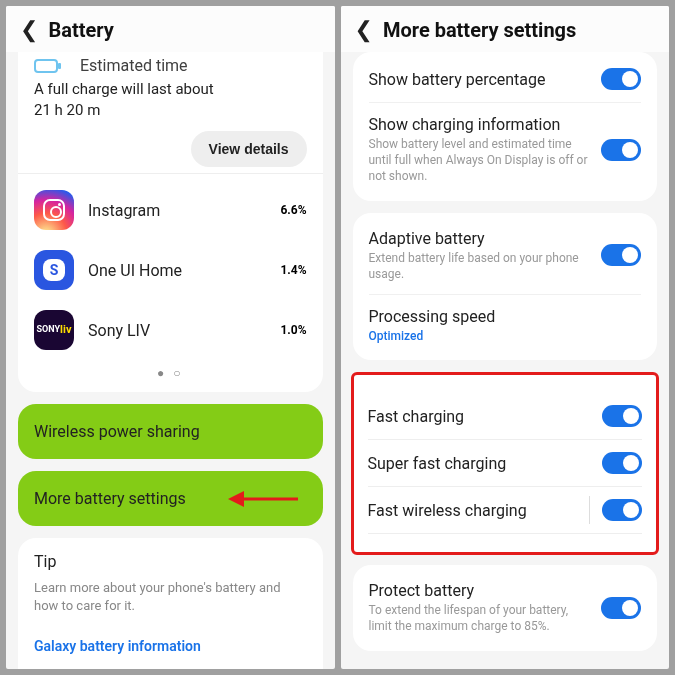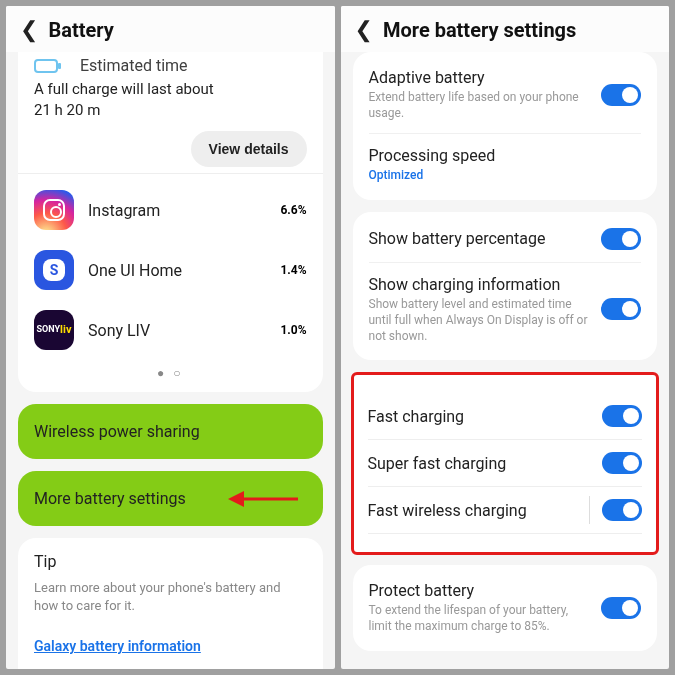--- a/index.html
+++ b/index.html
@@ -122,21 +122,21 @@
     padding: 18px 16px;
     font-size:16px;
     color:#222;
     margin-bottom:12px;
     cursor:pointer;
     position:relative;
   }
   .tip-section { background:#fff; border-radius:18px 18px 0 0; padding:14px 16px; }
   .tip-title { font-size:16px; font-weight:400; color:#222; margin-bottom:8px; }
   .tip-text { font-size:13px; color:#888; line-height:1.4; margin-bottom:21px; }
-  .tip-link { font-size:14px; color:#1a73e8; text-decoration:underline; font-weight:600; cursor:pointer; }
+  .tip-link { font-size:14px; color:#1a73e8; font-weight:600; cursor:pointer; }
   .arrow {
     position:absolute;
     left: 210px;
     top: 50%;
     transform: translateY(-50%);
   }
   
   .setting-row {
     display:flex; align-items:center;
     padding: 12px 0;
@@ -238,49 +238,49 @@
 <div class="screen">
   <div class="header">
     <span class="back-icon">❮</span>
     <span class="header-title">More battery settings</span>
   </div>
   <div class="content">
 
     <div class="section-plain">
       <div class="setting-row">
         <div class="setting-text">
+          <div class="setting-title">Show battery percentage</div>
+        </div>
+        <div class="toggle"></div>
+      </div>
+      <div class="setting-row">
+        <div class="setting-text">
+          <div class="setting-title">Show charging information</div>
+          <div class="setting-sub">Show battery level and estimated time until full when Always On Display is off or not shown.</div>
+        </div>
+        <div class="toggle"></div>
+      </div>
+    </div>
+
+    <div class="section-plain">
+      <div class="setting-row">
+        <div class="setting-text">
           <div class="setting-title">Adaptive battery</div>
           <div class="setting-sub">Extend battery life based on your phone usage.</div>
         </div>
         <div class="toggle"></div>
       </div>
       <div class="setting-row">
         <div class="setting-text">
           <div class="setting-title">Processing speed</div>
           <div class="setting-sub blue">Optimized</div>
         </div>
       </div>
     </div>
 
-    <div class="section-plain">
-      <div class="setting-row">
-        <div class="setting-text">
-          <div class="setting-title">Show battery percentage</div>
-        </div>
-        <div class="toggle"></div>
-      </div>
-      <div class="setting-row">
-        <div class="setting-text">
-          <div class="setting-title">Show charging information</div>
-          <div class="setting-sub">Show battery level and estimated time until full when Always On Display is off or not shown.</div>
-        </div>
-        <div class="toggle"></div>
-      </div>
-    </div>
-
     <div class="highlight-box">
       <div class="setting-row">
         <div class="setting-text">
           <div class="setting-title">Fast charging</div>
         </div>
         <div class="toggle"></div>
       </div>
       <div class="setting-row">
         <div class="setting-text">
           <div class="setting-title">Super fast charging</div>

